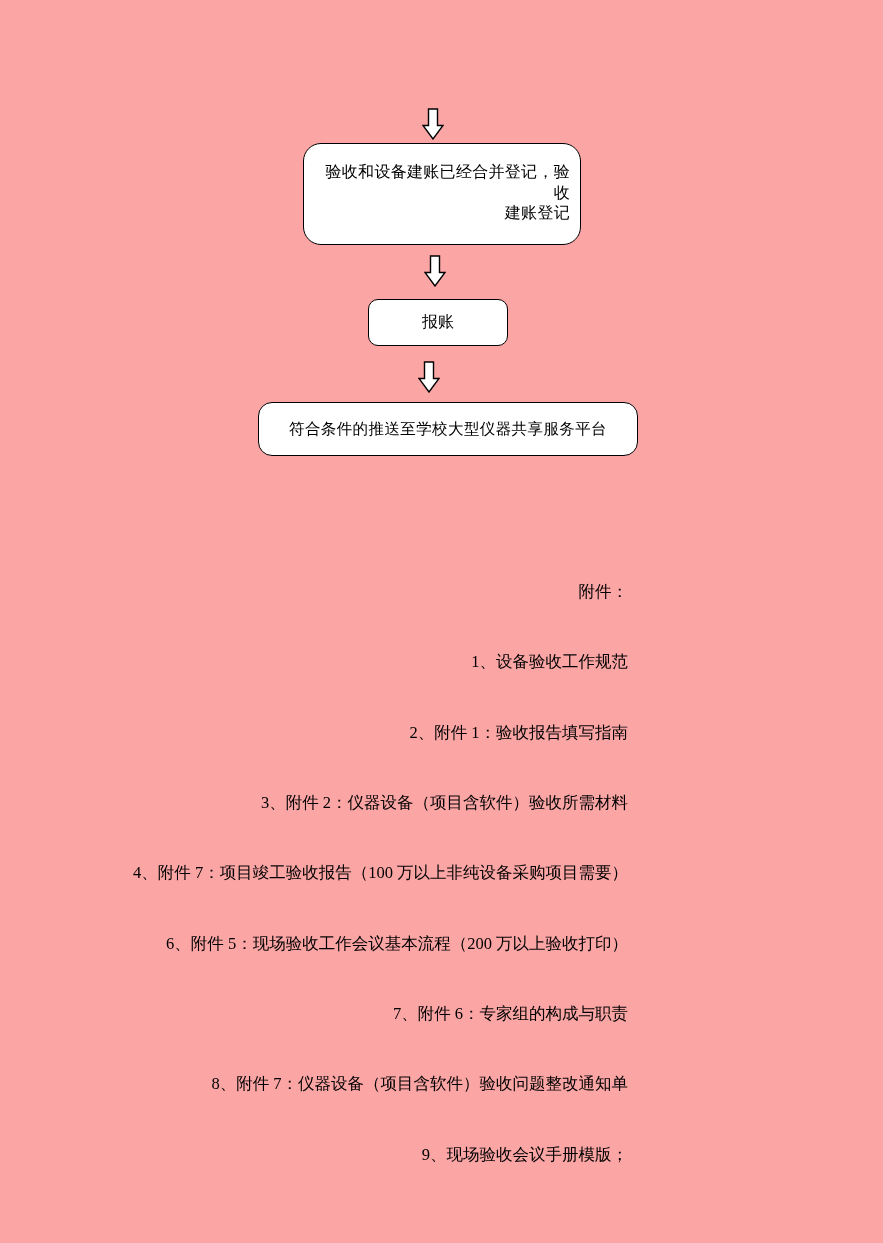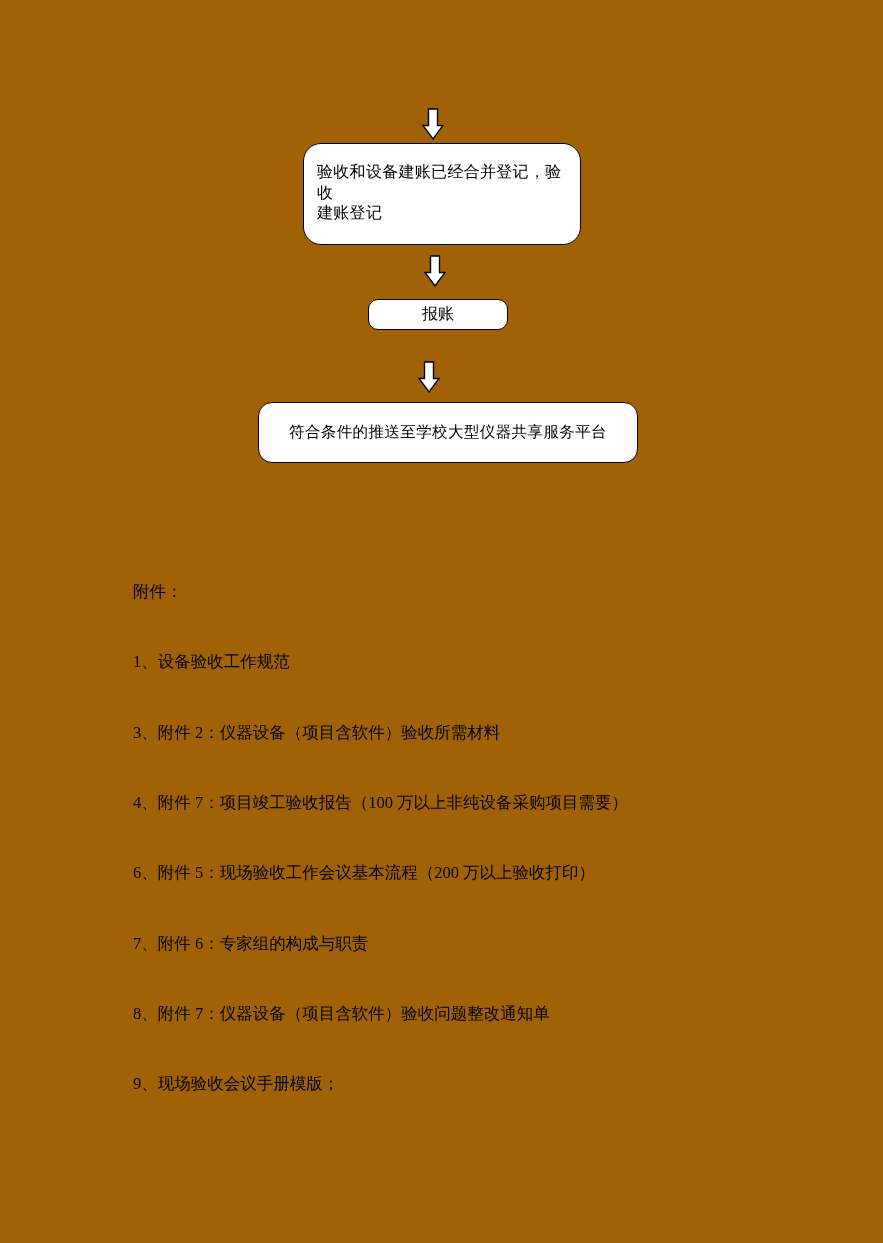--- a/index.html
+++ b/index.html
@@ -1,46 +1,47 @@
 <!DOCTYPE html>
 <html><head>
 <meta charset="utf-8">
 <style>
   html,body{margin:0;padding:0;background:#ffffff;}
   .page{
     position:relative;
     width:883px;height:1243px;
-    background:#a16207;
+    background:#fca5a5;
     color:#000;
     font-family:"Liberation Serif","DejaVu Serif",serif;
     overflow:hidden;
+    text-align:right;
   }
   
   .arrow{position:absolute;width:22px;height:32px;}
   .fc-box{
     position:absolute;
     box-sizing:border-box;
     border:1.5px solid #000;
     background:#fff;
   }
   .fc-box1{
     left:303px;top:143px;width:278px;height:102px;
     border-radius:18px;
     padding:18px 10px 0 13px;
     font-size:16px;line-height:20.5px;
     letter-spacing:0.3px;
   }
   .fc-box2{
-    left:368px;top:299px;width:140px;height:31px;
+    left:368px;top:299px;width:140px;height:47px;
     border-radius:10px;
     display:flex;align-items:center;justify-content:center;
     font-size:16px;
   }
   .fc-box3{
-    left:258px;top:402px;width:380px;height:61px;
+    left:258px;top:402px;width:380px;height:54px;
     border-radius:14px;
     display:flex;align-items:center;justify-content:center;
     font-size:15.5px;letter-spacing:0.4px;
   }
   
   .textblock{
     position:absolute;
     left:133px;top:533px;
     font-size:16.5px;
     line-height:23.45px;
@@ -73,20 +74,21 @@
     <svg class="arrow" style="left:418px;top:361px;" viewBox="0 0 22 32">
       <path d="M6.5 1 H15.5 V17.5 H21 L11 31 L1 17.5 H6.5 Z" fill="#ffffff" stroke="#000000" stroke-width="1.4"></path>
     </svg>
 
     <div class="fc-box fc-box3">符合条件的推送至学校大型仪器共享服务平台</div>
   </div>
 
   <div class="textblock">
     <div class="tline">附件：</div>
     <div class="tline">1、设备验收工作规范</div>
+    <div class="tline">2、附件 1：验收报告填写指南</div>
     <div class="tline">3、附件 2：仪器设备（项目含软件）验收所需材料</div>
     <div class="tline">4、附件 7：项目竣工验收报告（100 万以上非纯设备采购项目需要）</div>
     <div class="tline">6、附件 5：现场验收工作会议基本流程（200 万以上验收打印）</div>
     <div class="tline">7、附件 6：专家组的构成与职责</div>
     <div class="tline">8、附件 7：仪器设备（项目含软件）验收问题整改通知单</div>
     <div class="tline">9、现场验收会议手册模版；</div>
     
     
 
     

